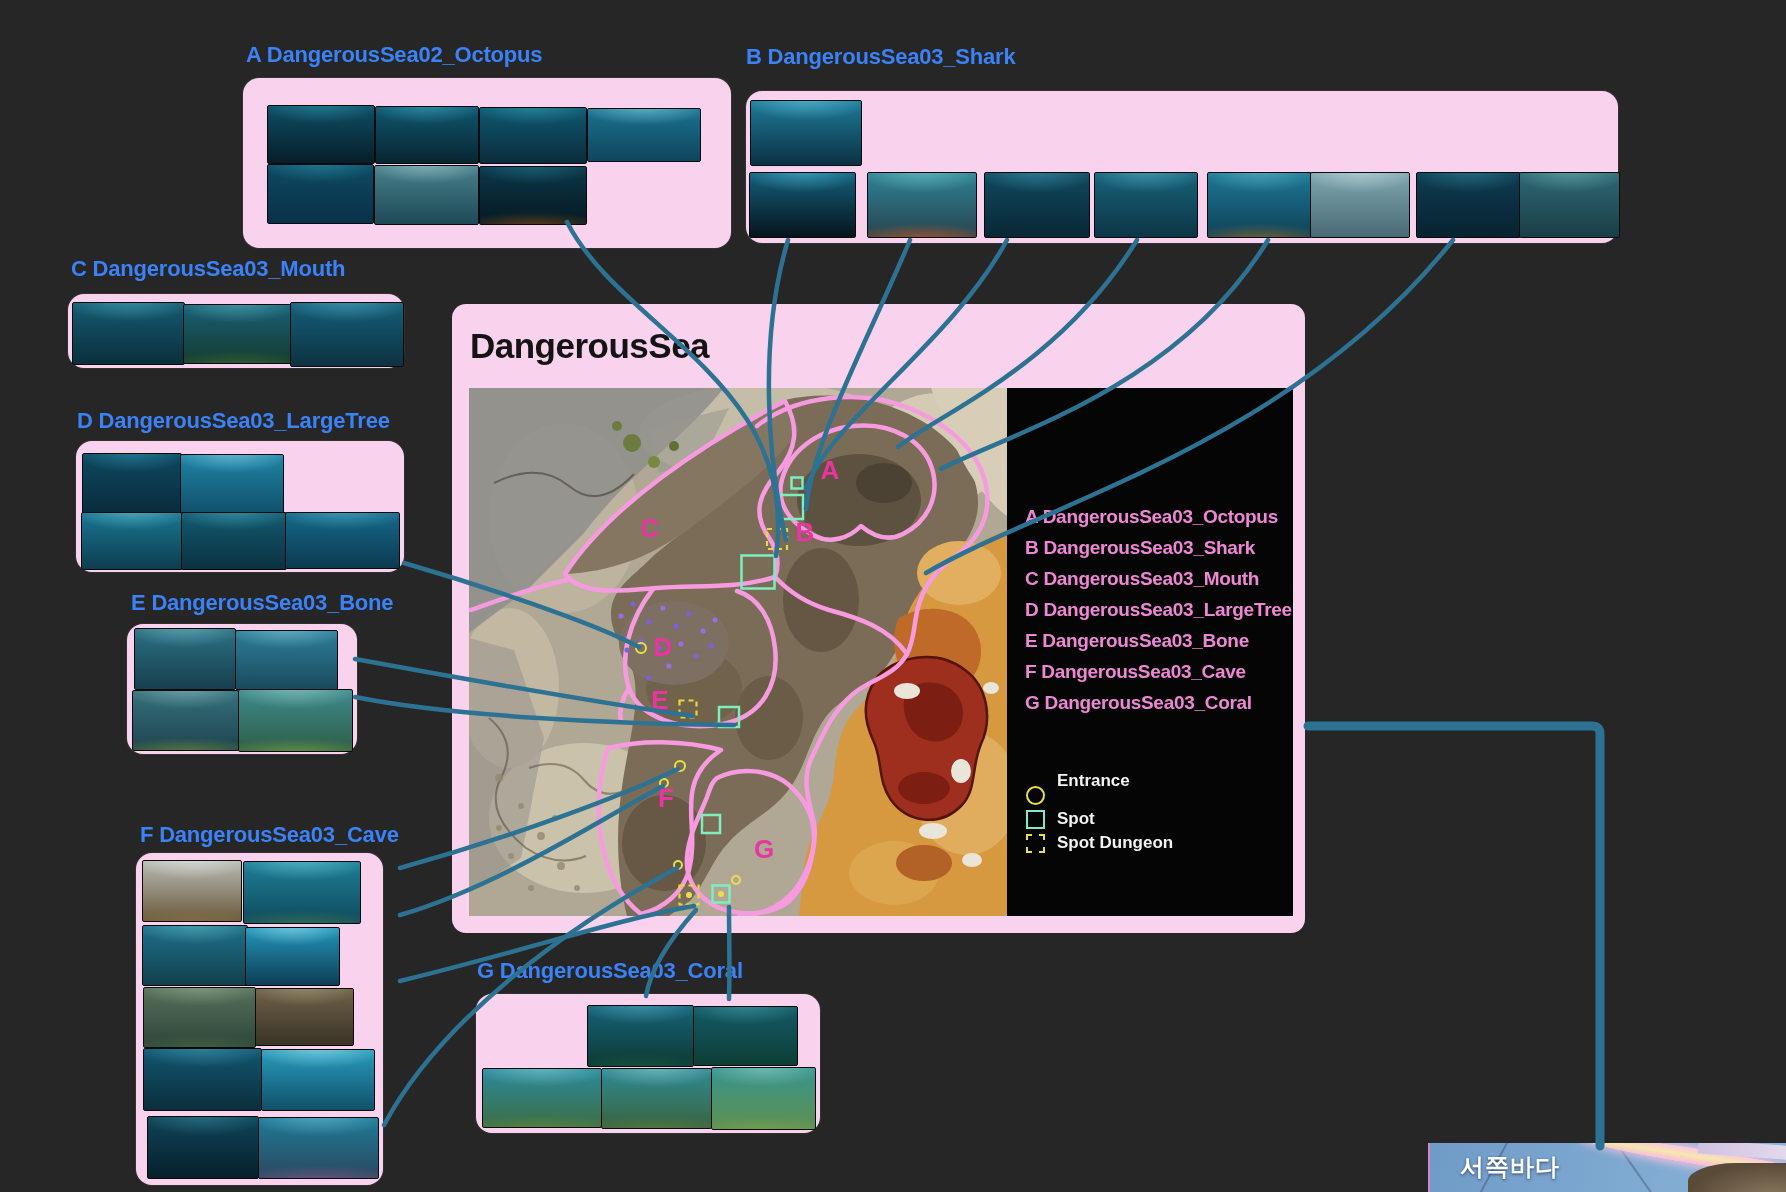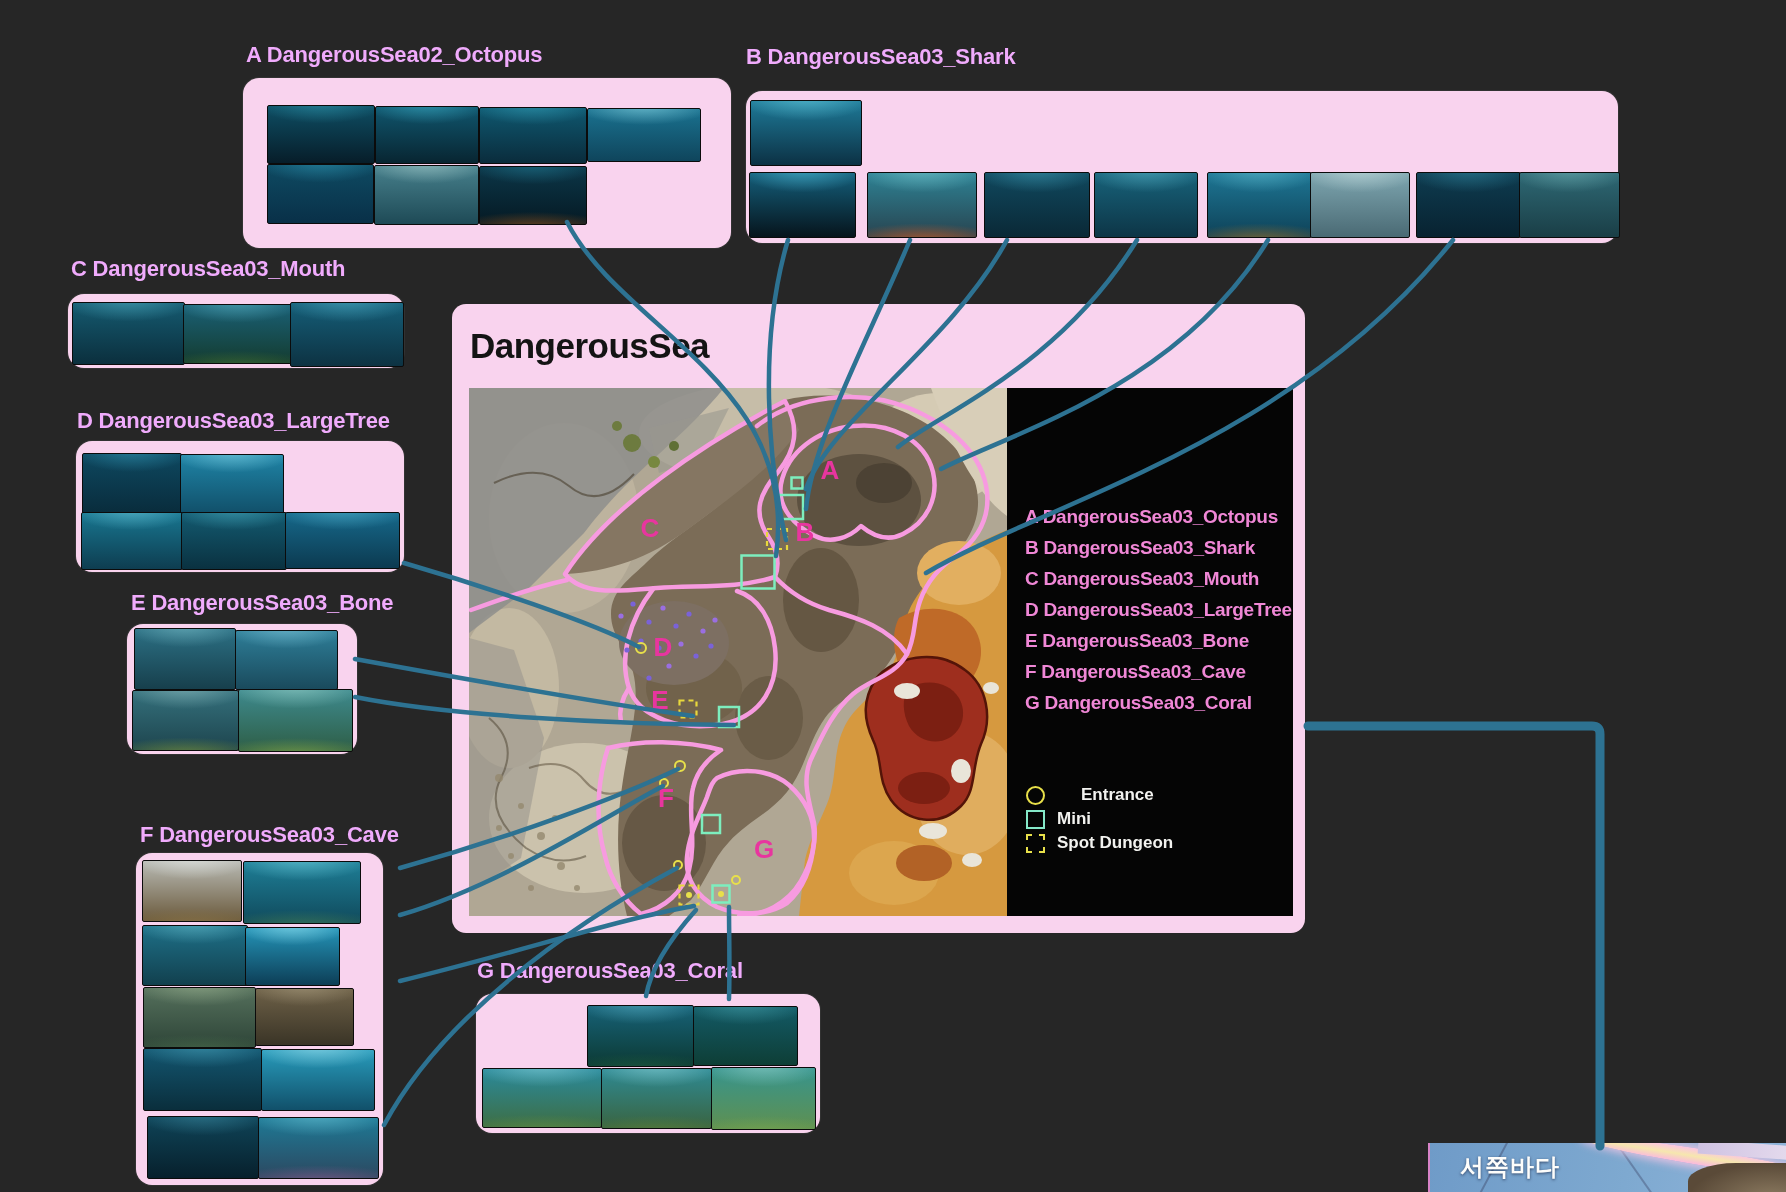--- a/index.html
+++ b/index.html
@@ -2,21 +2,21 @@
 <html><head>
 <meta charset="utf-8">
 <style>
   html,body{margin:0;padding:0;}
   body{
     width:1786px;height:1192px;position:relative;overflow:hidden;
     background:#262626;
     font-family:"Liberation Sans","DejaVu Sans",sans-serif;
   }
   .plabel{
-    position:absolute;color:#f0abfc;font-size:22px;font-weight:700;
+    position:absolute;color:#3b82f6;font-size:22px;font-weight:700;
     letter-spacing:-0.2px;white-space:nowrap;z-index:12;
   }
   .panel{
     position:absolute;background:#f9d3ee;border-radius:16px;z-index:10;
     box-shadow:0 0 0 1px rgba(255,255,255,0.06);
   }
   .thumb{
     position:absolute;border:1.5px solid #0b0b0b;border-radius:2px;z-index:11;
   }
   #board{
@@ -190,23 +190,23 @@
     </svg>
     <div class="maplegend-wrap" id="maplegend">
         <div class="legend-row" style="left: 556px; top: 118px;">A DangerousSea03_Octopus</div>
         <div class="legend-row" style="left: 556px; top: 149px;">B DangerousSea03_Shark</div>
         <div class="legend-row" style="left: 556px; top: 180px;">C DangerousSea03_Mouth</div>
         <div class="legend-row" style="left: 556px; top: 211px;">D DangerousSea03_LargeTree</div>
         <div class="legend-row" style="left: 556px; top: 242px;">E DangerousSea03_Bone</div>
         <div class="legend-row" style="left: 556px; top: 273px;">F DangerousSea03_Cave</div>
         <div class="legend-row" style="left: 556px; top: 304px;">G DangerousSea03_Coral</div>
         <div class="sym entrance" style="left: 557px; top: 398px;"></div>
-        <div class="sym-label" style="left: 588px; top: 397px; margin-left: 24px;">Entrance</div>
+        <div class="sym-label" style="left: 588px; top: 383px;">Entrance</div>
         <div class="sym spot" style="left: 557px; top: 422px;"></div>
-        <div class="sym-label" style="left: 588px; top: 421px;">Mini</div>
+        <div class="sym-label" style="left: 588px; top: 421px;">Spot</div>
         <div class="sym mini" style="left: 557px; top: 446px;"></div>
         <div class="sym-label" style="left: 588px; top: 445px;">Spot Dungeon</div>
       </div>
   </div>
 </div>
 
 <div id="panels">
     <div class="plabel" style="left: 246px; top: 42px;">A DangerousSea02_Octopus</div>
     <div class="panel" style="left: 243px; top: 78px; width: 488px; height: 170px;"></div>
     <div class="thumb" style="left: 267px; top: 105px; width: 106px; height: 57px; background: radial-gradient(90% 55% at 50% -8%, rgba(42, 138, 160, 0.8), transparent 70%), linear-gradient(rgb(14, 78, 100), rgb(7, 29, 41));"></div>

